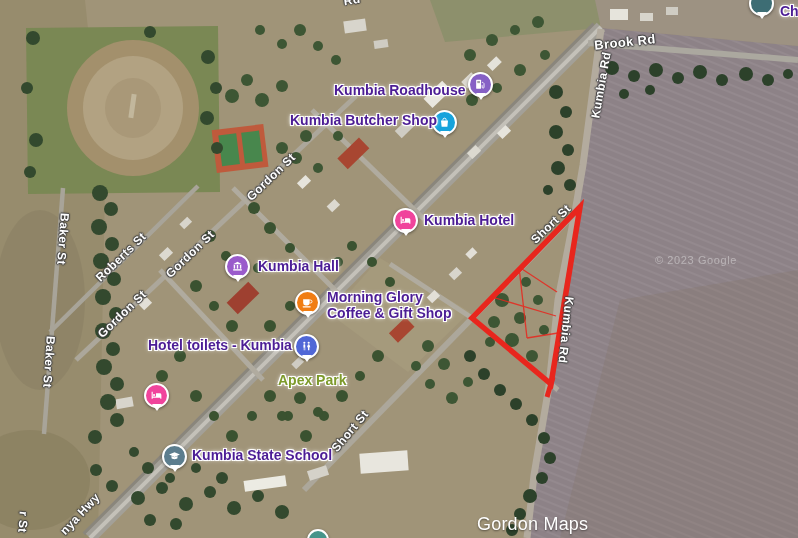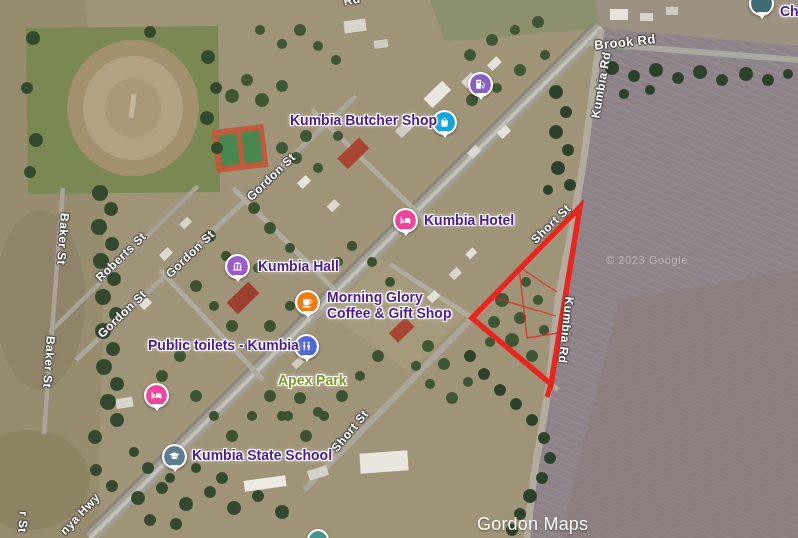--- a/index.html
+++ b/index.html
@@ -353,29 +353,30 @@
     <svg viewBox="0 0 24 24">
         <path d="M12 4 22 8.5 12 13 2 8.5z"></path>
         <path d="M6.5 11v3.8c0 1.2 2.5 2.2 5.5 2.2s5.5-1 5.5-2.2V11L12 13.5z"></path>
       </svg>
   </div>
   <div class="pin" style="left: 749px; top: -9px; background: rgb(61, 109, 116);"></div>
   <div class="pin" style="left:307px;top:529px;width:22px;height:22px;background:#46948a;"></div>
 
   <div class="poi center" style="left:334px;top:66px;width:130px;">
     <br>
+    <span>Kumbia Roadhouse</span>
   </div>
   <div class="poi right" style="left:290px;top:112px;width:126px;">Kumbia Butcher Shop</div>
   <div class="poi" style="left:424px;top:212px;">Kumbia Hotel</div>
   <div class="poi" style="left:258px;top:258px;">Kumbia Hall</div>
   <div class="poi" style="left:327px;top:289px;">
     <span>Morning Glory</span><br>
     <span>Coffee &amp; Gift Shop</span>
   </div>
-  <div class="poi right" style="left:148px;top:337px;width:142px;">Public toilets - Kumbia</div>
+  <div class="poi right" style="left:148px;top:337px;width:142px;">Hotel toilets - Kumbia</div>
   <div class="poi park" style="left:246px;top:372px;">Apex Park</div>
   <div class="poi" style="left:192px;top:447px;">Kumbia State School</div>
   <div class="poi" style="left:780px;top:3px;">Ch</div>
 
-  <span class="wm-copy" style="left:606px;top:254px;">© 2023 Google</span>
+  <span class="wm-copy" style="left:655px;top:254px;">© 2023 Google</span>
   <a class="wm-brand" style="left:477px;top:514px;">Gordon Maps</a>
 
 </div>
 
 </body></html>

